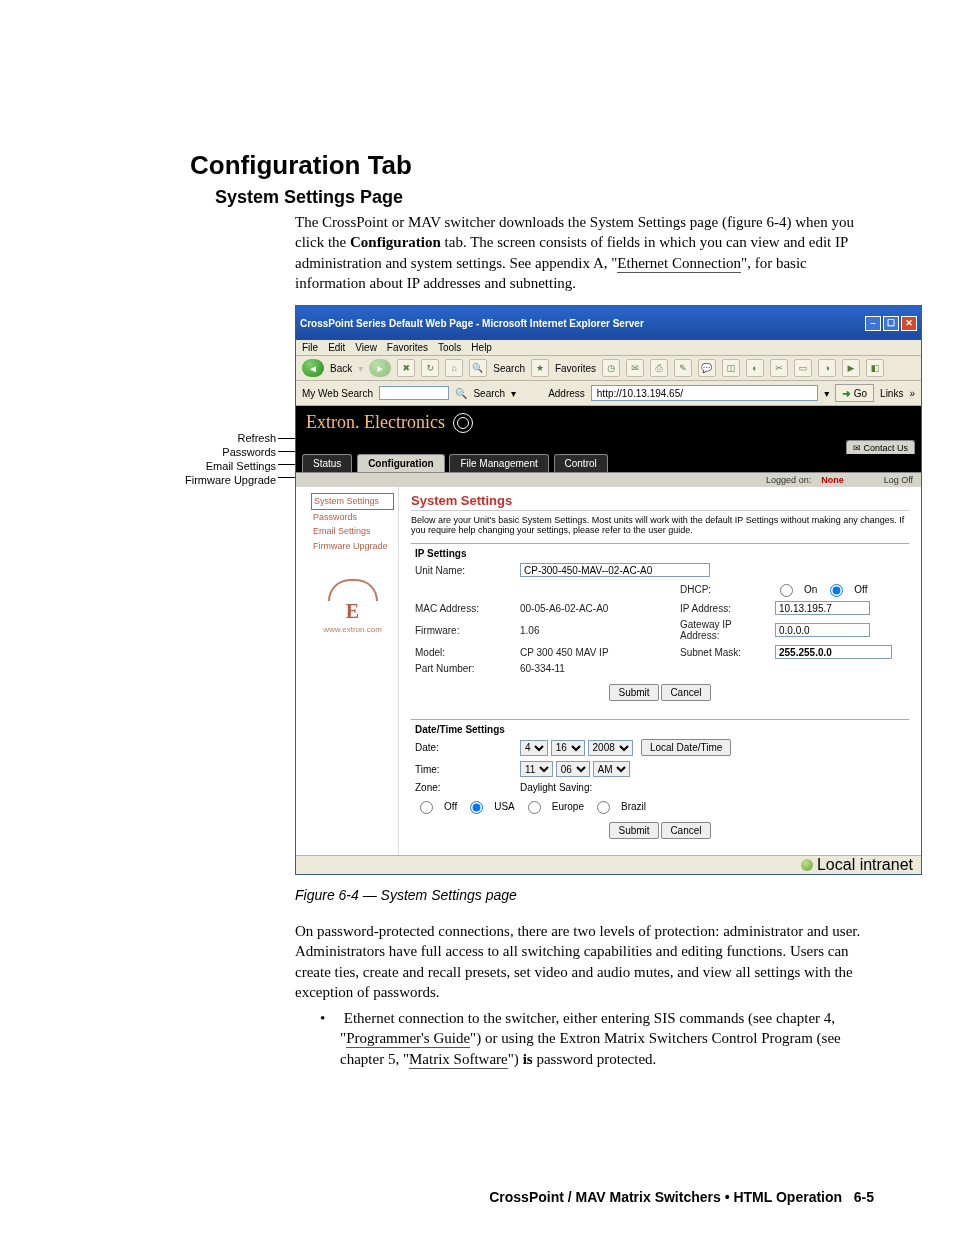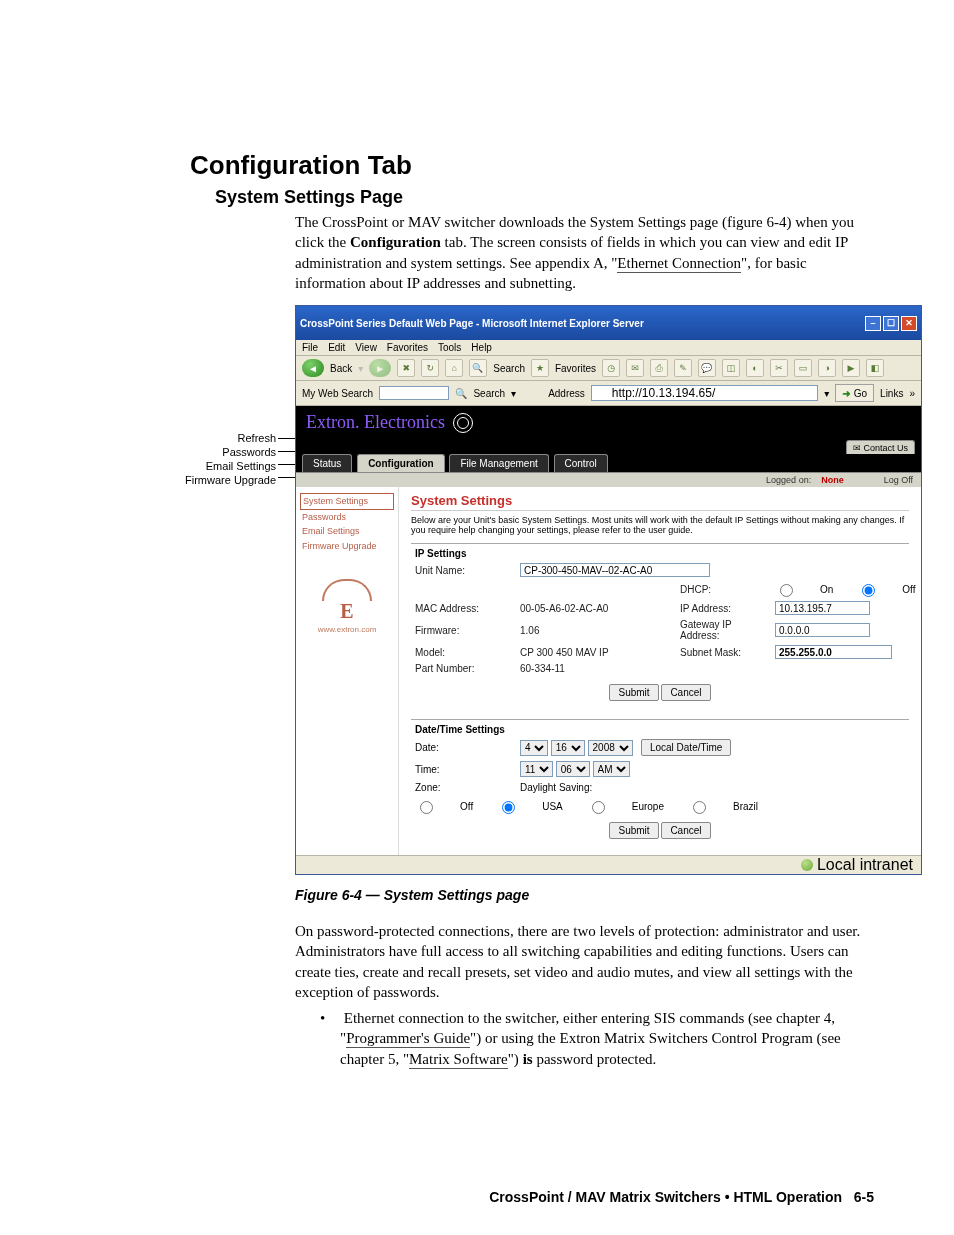--- a/index.html
+++ b/index.html
@@ -3,21 +3,21 @@
 <meta charset="utf-8">
 <style>
   html,body{margin:0;padding:0;background:#fff;color:#000;font-family:"Palatino Linotype","Book Antiqua",Palatino,serif;}
   .page{width:954px;height:1235px;margin:0 auto;position:relative;box-sizing:border-box;padding:40px 80px 40px 80px;}
   h1{font-family:"Trebuchet MS","Lucida Grande",sans-serif;font-weight:900;font-size:26px;margin:110px 0 6px 110px;}
   h2{font-family:"Trebuchet MS","Lucida Grande",sans-serif;font-weight:900;font-size:18px;margin:0 0 4px 135px;}
   .body-text{margin:0 0 0 215px;font-size:15px;line-height:1.35;max-width:630px;}
   .body-text p{margin:0 0 6px 0;}
   .body-text b{font-weight:700;}
   .u{border-bottom:1px solid #555;padding-bottom:1px;}
-  .figcap{font-family:"Trebuchet MS","Lucida Grande",sans-serif;font-weight:700;font-style:italic;font-size:14px;margin:12px 0 18px 215px;}
+  .figcap{font-family:"Trebuchet MS","Lucida Grande",sans-serif;font-weight:400;font-style:italic;font-size:14px;margin:12px 0 18px 215px;}
   ul.bullets{margin:0 0 0 240px;padding:0;list-style:none;font-size:15px;line-height:1.35;max-width:600px;}
   ul.bullets li{margin:6px 0;padding-left:20px;text-indent:-20px;}
   ul.bullets li::before{content:"•";display:inline-block;width:20px;text-indent:0;}
   .footer{position:absolute;bottom:30px;right:80px;font-family:"Trebuchet MS","Lucida Grande",sans-serif;font-size:14px;}
   .footer b{font-weight:800;}
 
   
   .shot-wrap{position:relative;margin:12px 0 0 110px;width:740px;}
   .callouts{position:absolute;left:-5px;top:126px;text-align:right;font-family:"Helvetica Neue",Arial,sans-serif;font-size:11px;line-height:14px;}
   .callouts div{white-space:nowrap;}
@@ -27,53 +27,53 @@
   .ie{position:relative;margin-left:105px;width:625px;border:1px solid #3a5a9a;font-family:"Tahoma","Verdana",sans-serif;font-size:10px;color:#000;background:#fff;}
   .ie-title{height:34px;background:linear-gradient(#2a66c9,#1b4aa0);color:#fff;display:flex;align-items:center;padding:0 4px;font-size:10px;font-weight:700;}
   .ie-title .sp{flex:1;}
   .ie-title .winbtn{width:14px;height:13px;margin-left:2px;border:1px solid #fff;display:inline-flex;align-items:center;justify-content:center;font-size:9px;line-height:1;background:#3d74d6;}
   .ie-title .winbtn.close{background:#d44a2a;}
   .ie-menu{background:#ece9d8;border-bottom:1px solid #b8b5a7;display:flex;gap:10px;padding:2px 6px;font-size:10px;}
   .ie-tool{background:#ece9d8;border-bottom:1px solid #b8b5a7;display:flex;align-items:center;gap:6px;padding:3px 6px;font-size:10px;}
   .ie-tool .ico{width:16px;height:16px;border:1px solid #c0bca9;border-radius:2px;background:#f5f2e6;display:inline-flex;align-items:center;justify-content:center;font-size:9px;color:#5a7a3a;}
   .ie-tool .back{width:22px;height:18px;border-radius:9px;background:radial-gradient(circle at 35% 30%,#7dd06a,#2a8a20);color:#fff;display:inline-flex;align-items:center;justify-content:center;font-weight:bold;}
   .ie-addr{background:#ece9d8;border-bottom:1px solid #b8b5a7;display:flex;align-items:center;gap:6px;padding:3px 6px;font-size:10px;}
-  .ie-addr input{flex:1;height:14px;font-size:12px;border:1px solid #7f9db9;padding:0 20px;}
+  .ie-addr input{flex:1;height:14px;font-size:10px;border:1px solid #7f9db9;padding:0 5px;}
   .ie-addr .btn{height:16px;border:1px solid #a0a0a0;background:#f2efe0;padding:0 6px;font-size:10px;display:inline-flex;align-items:center;}
 
   
-  .site-hdr{background:#000;color:#8b5cf6;padding:6px 10px;font-family:"Times New Roman",serif;font-size:18px;display:flex;align-items:center;gap:8px;}
+  .site-hdr{background:#000;color:#fdba74;padding:6px 10px;font-family:"Times New Roman",serif;font-size:18px;display:flex;align-items:center;gap:8px;}
   .site-hdr .logo{width:18px;height:18px;border:1.5px solid #fff;border-radius:50%;position:relative;}
   .site-hdr .logo::after{content:"";position:absolute;left:3px;top:3px;width:10px;height:10px;border:1.5px solid #fff;border-radius:50%;}
   .tabs{background:#000;padding:0 6px;}
   .tabs span{display:inline-block;padding:3px 10px;font-size:10px;color:#fff;border:1px solid #888;border-bottom:none;border-radius:3px 3px 0 0;margin-right:2px;background:#2a2a2a;}
   .tabs span.sel{background:#d4d4c8;color:#000;font-weight:bold;}
   .under-bar{background:#d4d4c8;border-top:1px solid #888;display:flex;justify-content:flex-end;align-items:center;gap:10px;padding:2px 8px;font-size:9px;color:#333;}
   .under-bar .lo{color:#b00;font-weight:bold;}
   .phone{position:absolute;right:6px;top:2px;color:#c59a32;font-weight:bold;font-size:10px;}
   .under-bar-wrapper{position:relative;background:#000;height:15px;}
   .contact{position:absolute;right:6px;bottom:0;height:13px;background:#d4d4c8;border:1px solid #888;border-bottom:none;border-radius:3px 3px 0 0;font-size:9px;padding:0 6px;display:flex;align-items:center;gap:3px;}
-  .content{display:flex;background:#fff;min-height:330px;}
+  .content{display:flex;background:#fff;min-height:330px;margin-left:11px;}
   .sidebar{width:95px;background:#fff;padding:6px 4px;font-size:9px;border-right:1px solid #ddd;}
   .sidebar a{display:block;color:#b85c46;padding:1px 2px;line-height:1.4;}
   .sidebar a.sel{border:1px solid #b85c46;}
   .sidebar .ext-logo{margin:26px auto 0;width:54px;text-align:center;color:#b85c46;font-weight:bold;font-size:20px;font-family:Georgia,serif;line-height:0.8;}
   .sidebar .ext-logo .arc{width:46px;height:20px;border:2.5px solid #c07a60;border-bottom:none;border-radius:46px 46px 0 0;margin:0 auto 2px;}
   .sidebar .url{text-align:center;font-size:8px;color:#c07a60;margin-top:6px;}
 
   .main{flex:1;padding:6px 12px;font-size:10px;}
   .main h3{color:#c4302b;font-weight:bold;font-size:13px;margin:0 0 4px;border-bottom:1px solid #ccc;padding-bottom:2px;}
   .main .blurb{font-size:9px;margin:0 0 8px;}
   .panel{border-top:1px solid #aaa;margin:8px 0 0;}
   .panel .ph{font-weight:bold;font-size:10px;padding:4px 0 4px 4px;}
   .grid{display:grid;grid-template-columns:95px 150px 85px 130px;gap:4px 10px;align-items:center;font-size:10px;padding:0 4px 6px 4px;}
   .grid label{color:#222;}
   .grid .val{color:#222;}
   .txt{height:14px;border:1px solid #7f9db9;font-size:10px;padding:0 3px;box-sizing:border-box;width:100%;}
-  .radio-row{display:flex;gap:24px;align-items:center;}
+  .radio-row{display:flex;gap:8px;align-items:center;}
   .btn-row{text-align:center;padding:4px 0 10px;}
   .btn-row button, .smbtn{font-size:10px;height:17px;border:1px solid #888;background:#eee;border-radius:2px;padding:0 8px;}
   .sel-sm{height:16px;font-size:10px;border:1px solid #7f9db9;}
   .status{height:18px;background:#ece9d8;border-top:1px solid #b8b5a7;display:flex;align-items:center;justify-content:flex-end;padding:0 8px;font-size:16px;gap:4px;}
   .status .zone{width:12px;height:12px;background:radial-gradient(circle at 35% 30%,#bde08a,#6aa83a);border-radius:50%;}
 </style>
 </head>
 <body>
 
 <div class="page">

